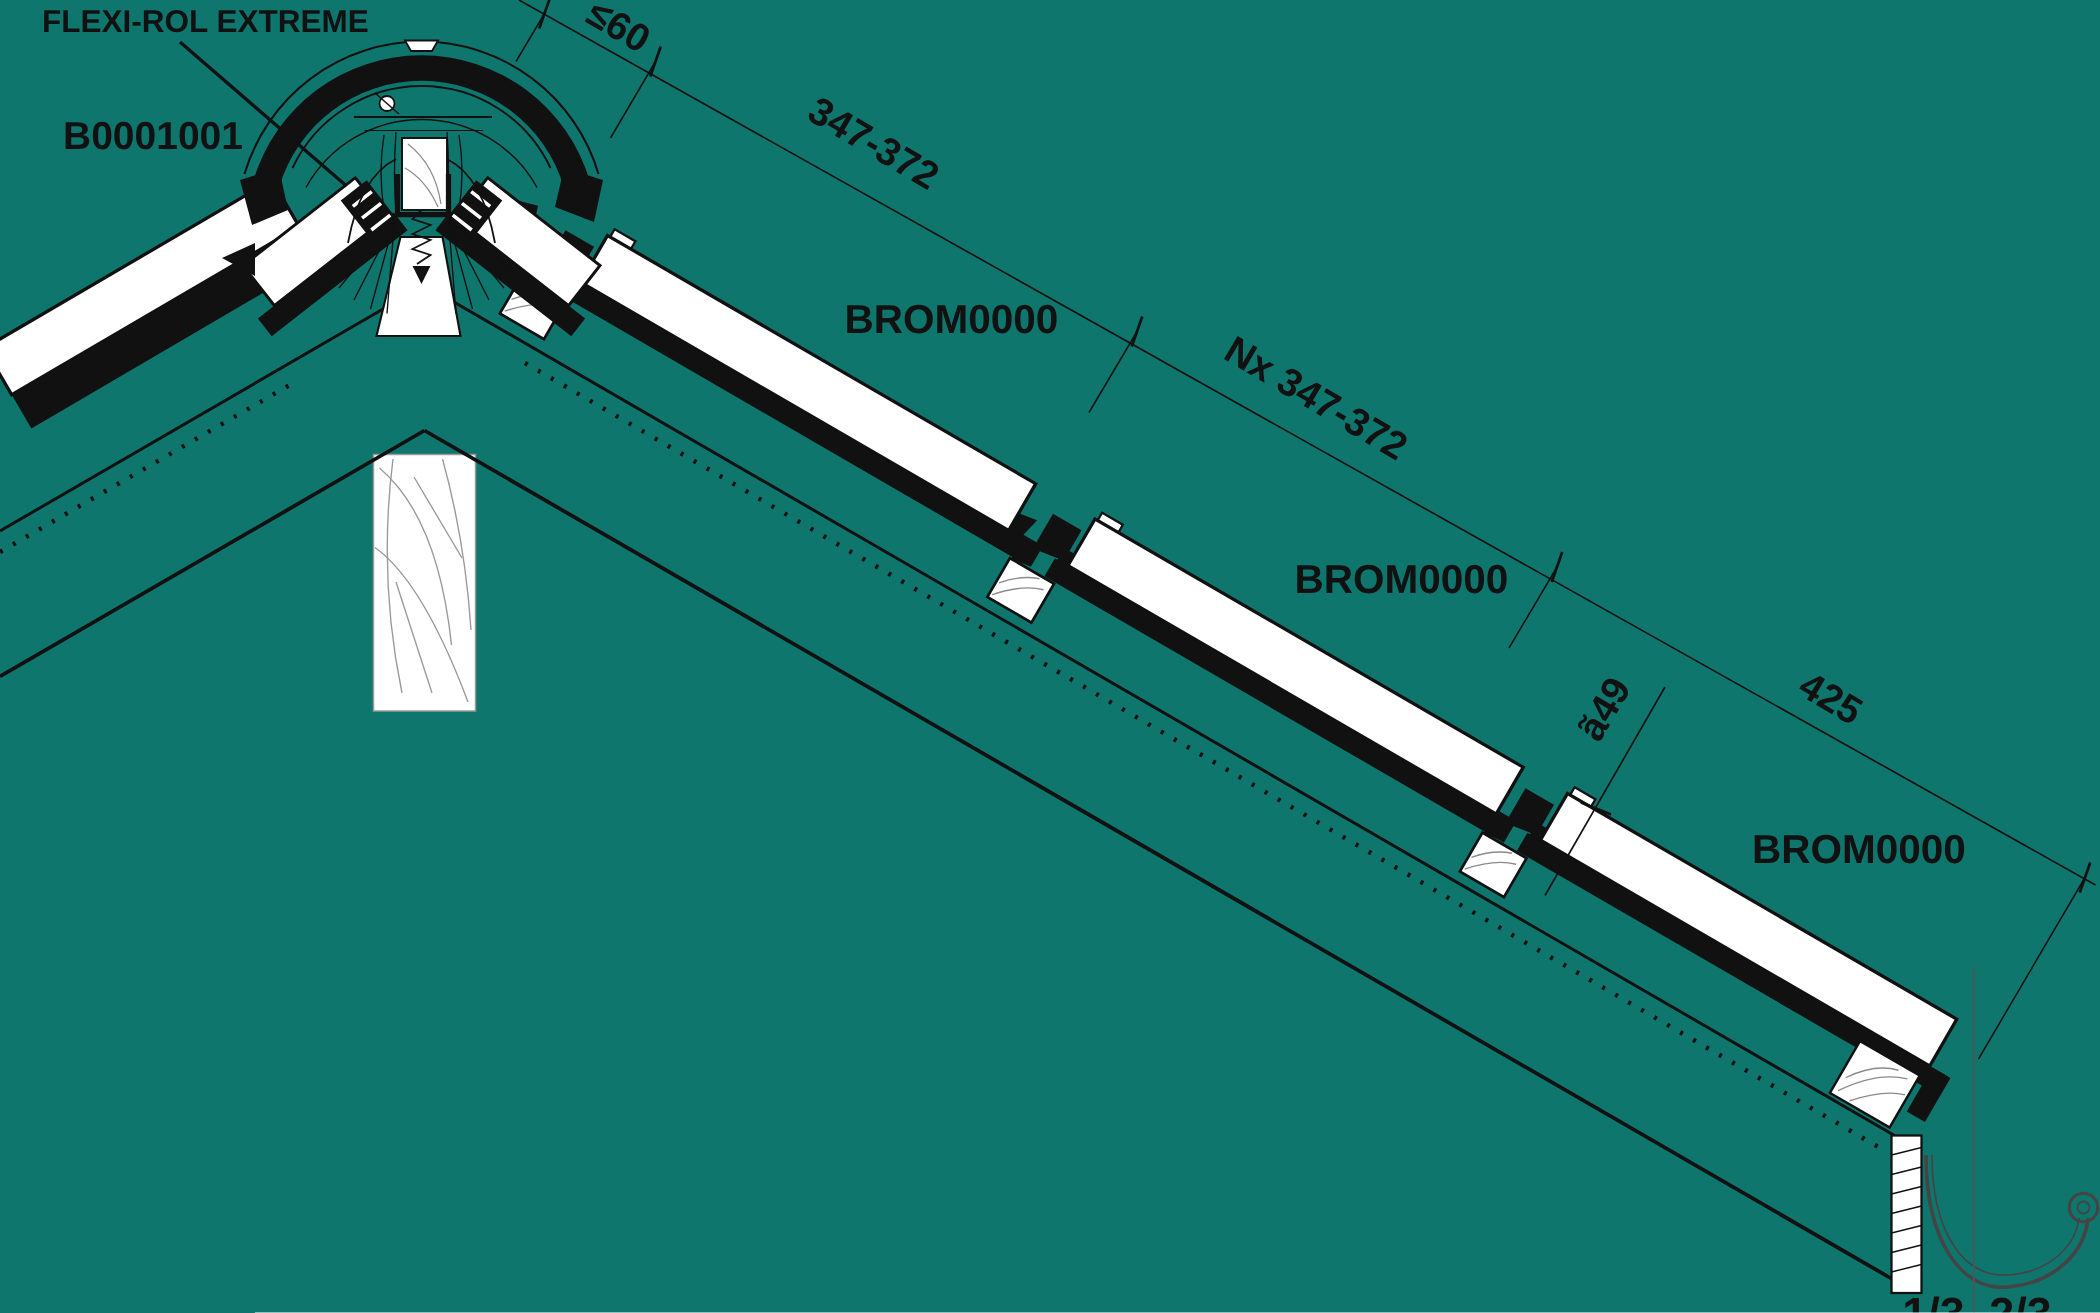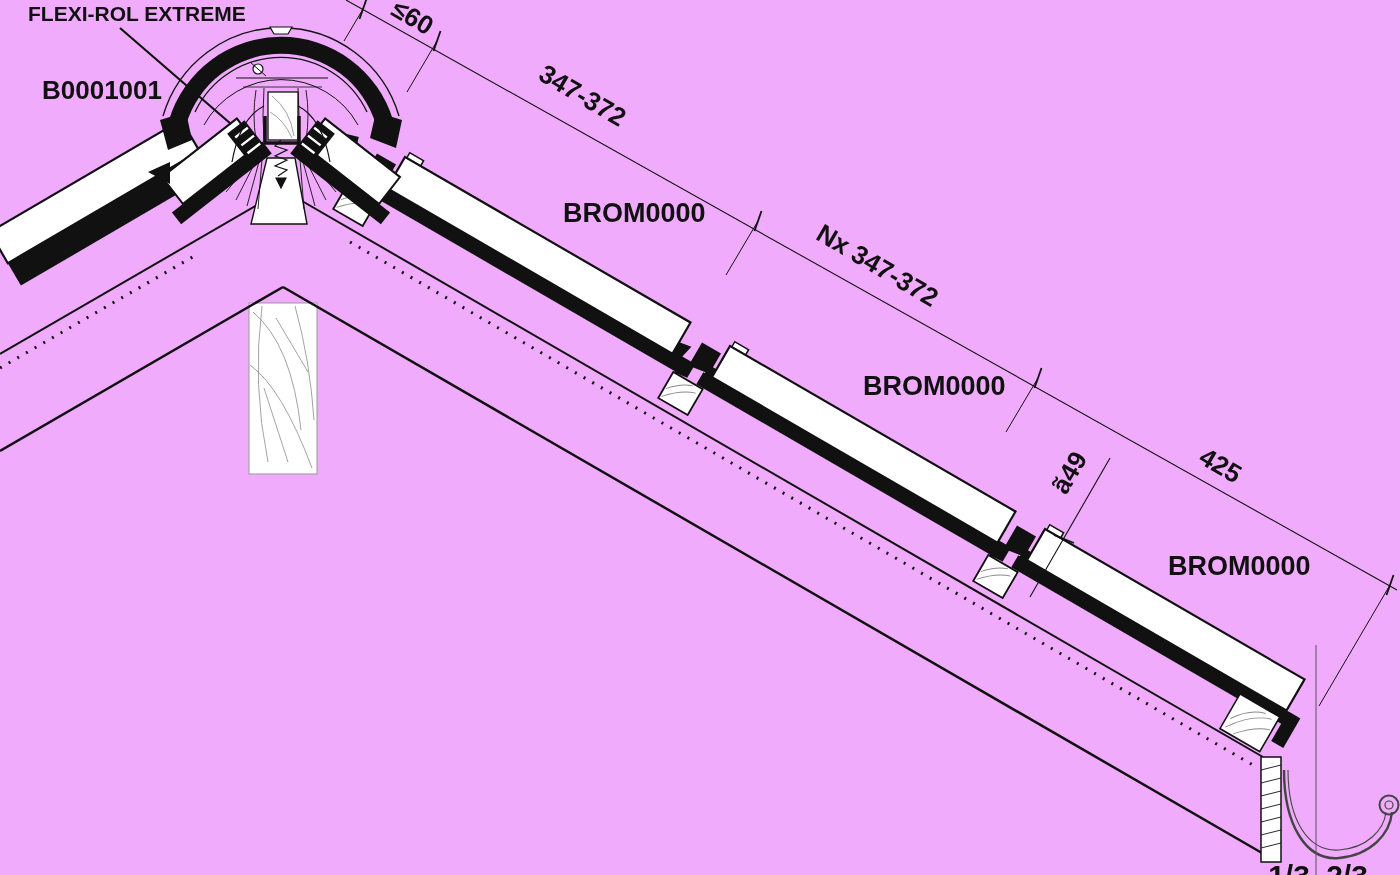--- a/index.html
+++ b/index.html
@@ -1,16 +1,16 @@
 <!DOCTYPE html>
 <html><head>
 <meta charset="utf-8">
 <style>
   html,body{margin:0;padding:0;background:#ffffff;}
-  #stage{position:relative;width:1400px;height:875px;background:#f0abfc;overflow:hidden;
+  #stage{position:relative;width:1400px;height:875px;background:#0f766e;overflow:hidden;
          font-family:"Liberation Sans", sans-serif;}
   svg{display:block}
   text{fill:#111111;font-family:"Liberation Sans", sans-serif;font-weight:600;}
   .lbl{font-size:27px;}
   .dim{font-size:26px;}
   .small-lbl{font-size:21px;font-weight:700;}
   .code-lbl{font-size:26px;}
   .frac{font-size:30px;}
 </style>
 </head>

